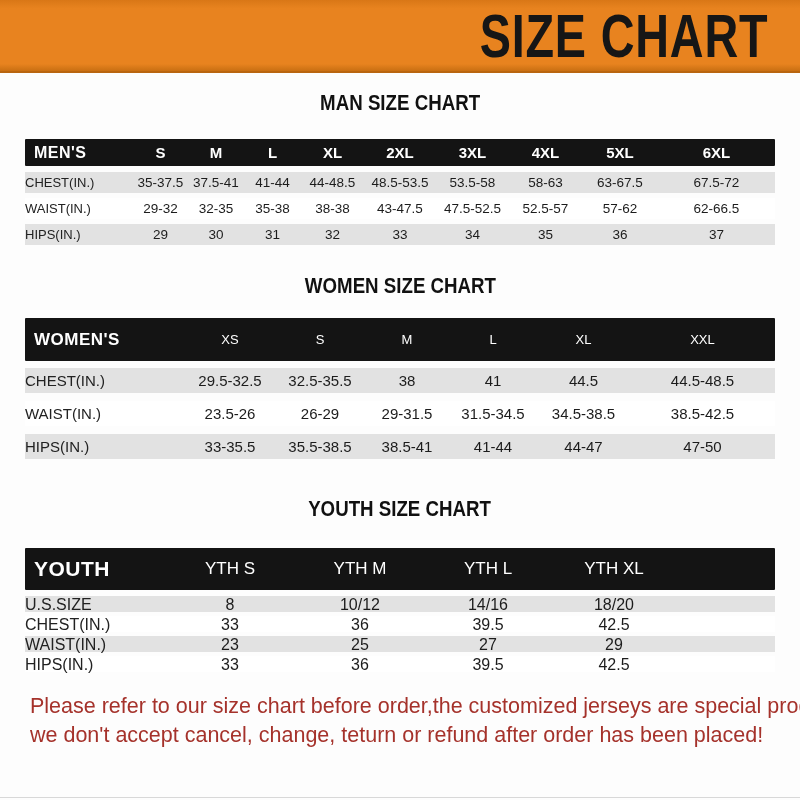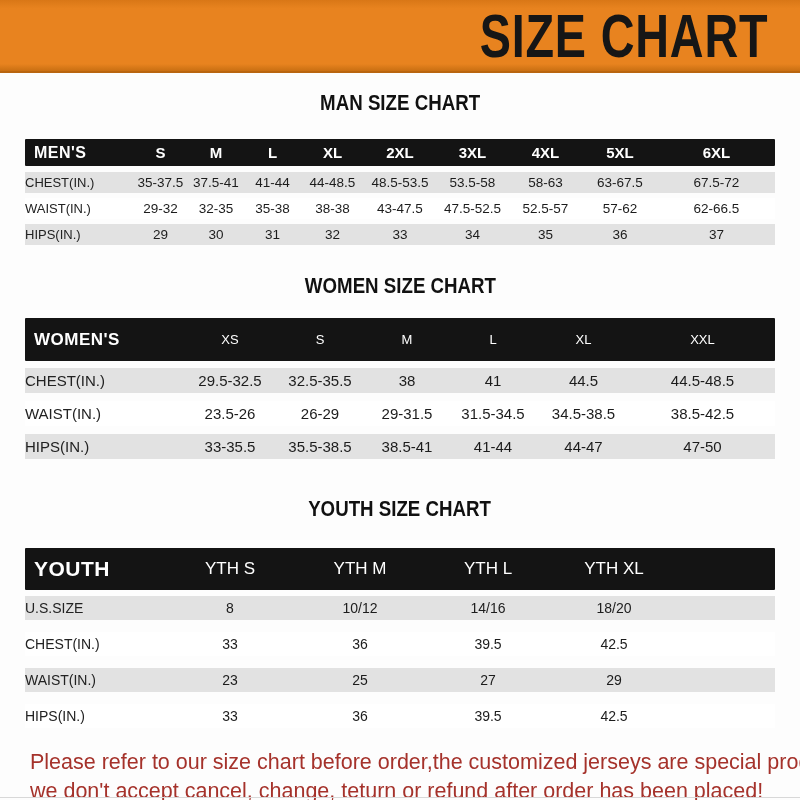--- a/index.html
+++ b/index.html
@@ -59,21 +59,21 @@
   .band .size-cell{text-align:center;font-weight:600;}
   .band-men .size-cell{font-size:15px;}
   .band-women .size-cell{font-size:13px;font-weight:500;}
   .band-youth .size-cell{font-size:17px;font-weight:500;}
 
   .t-row{align-items:center;color:#1c1c1c;}
   .t-row.alt{background:#e2e2e2;}
   .t-row.plain{background:#ffffff;}
   .row-men{height:21px;margin-bottom:5px;font-size:13.5px;}
   .row-women{height:25px;margin-bottom:8px;font-size:15px;}
-  .row-youth{height:24px;margin-bottom:12px;font-size:14px;}
+  .row-youth{height:16px;margin-bottom:4px;font-size:16px;}
   .t-row .lbl{color:#222;}
   .row-men .lbl{font-size:13px;}
   .t-row .val{text-align:center;}
 
   
   .footer{
     margin-top:20px;padding-left:30px;padding-right:20px;
     color:#a5322b;font-size:21.5px;line-height:29px;font-weight:500;
   }
   .footer .line{white-space:nowrap;}

